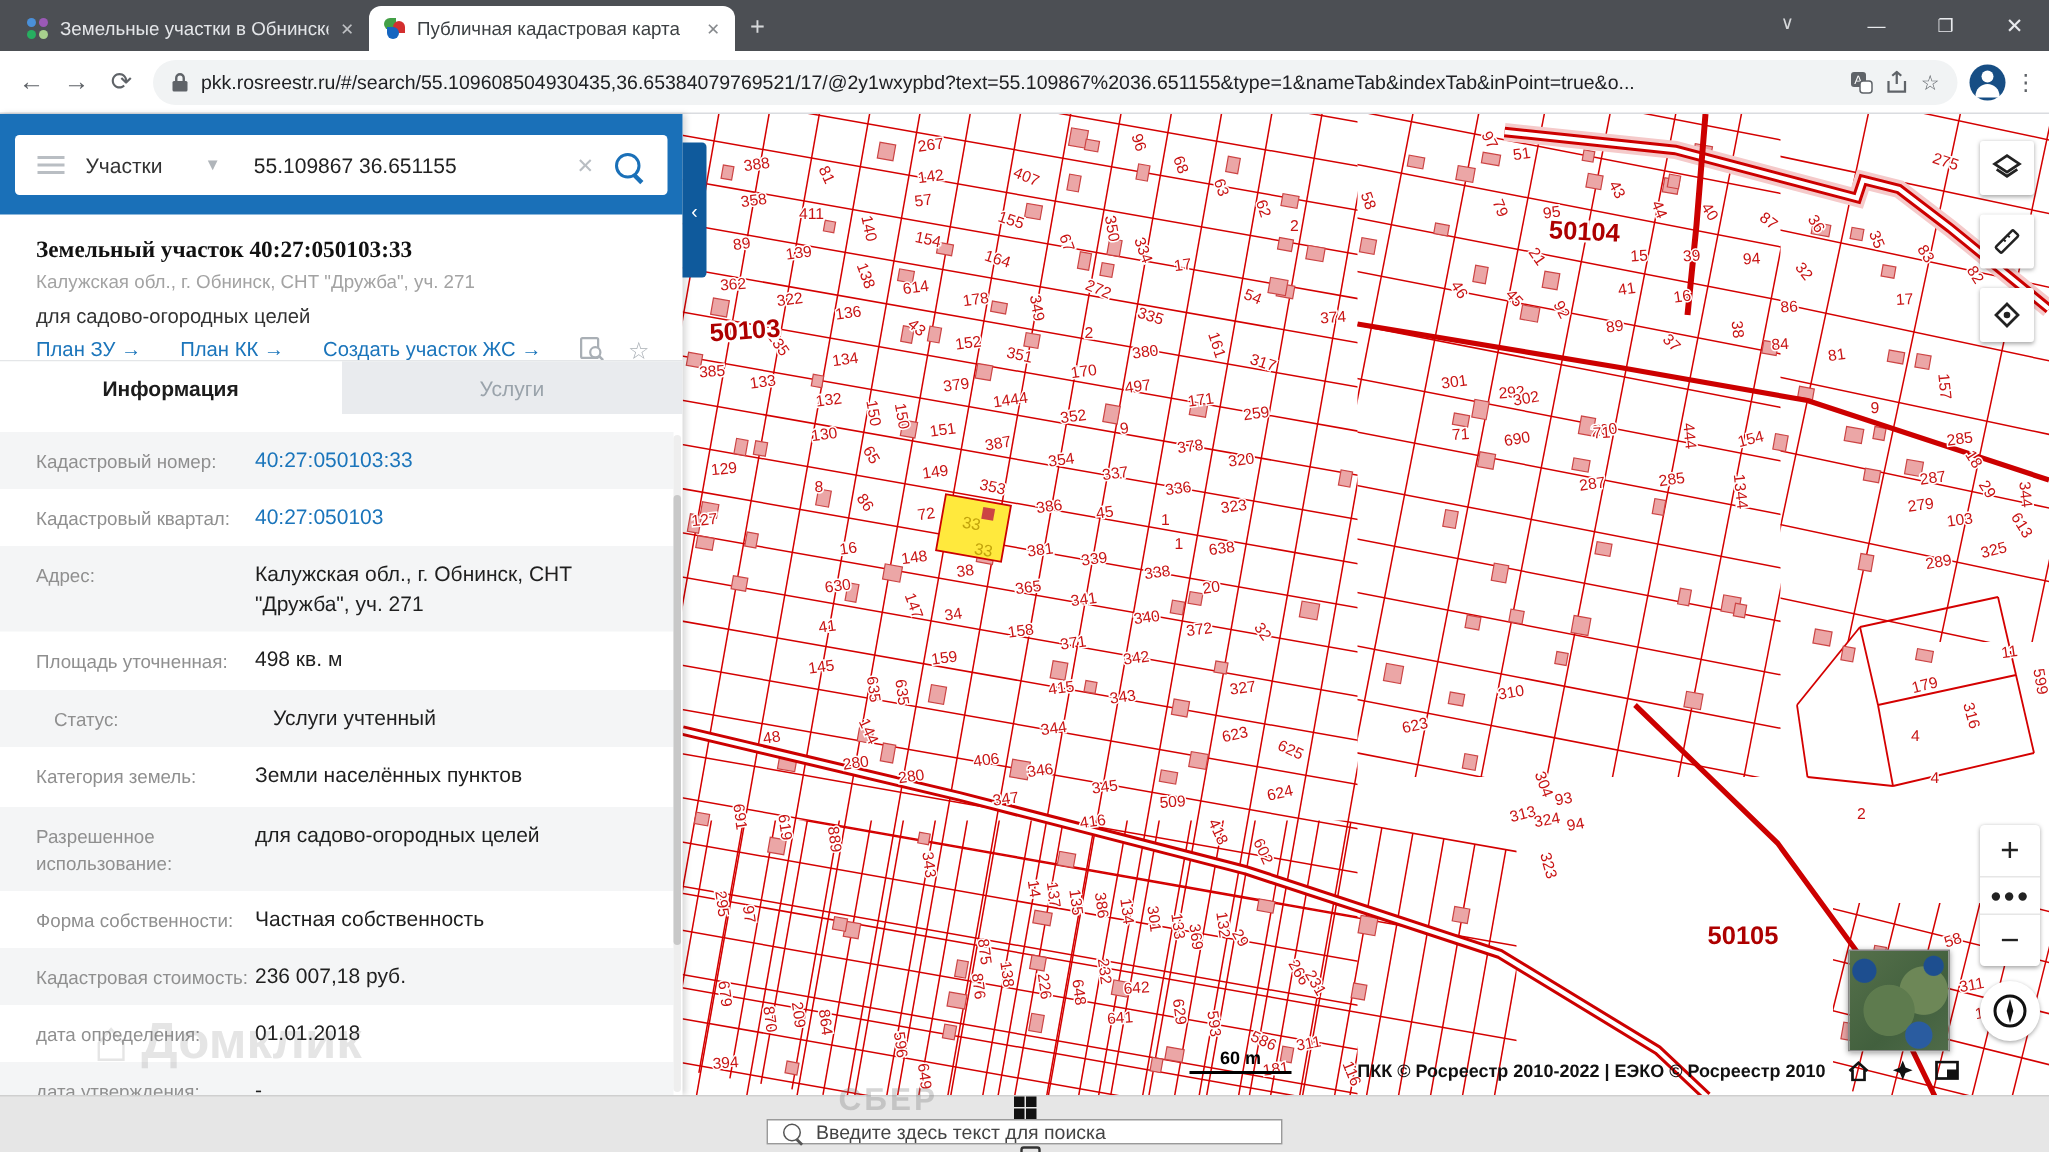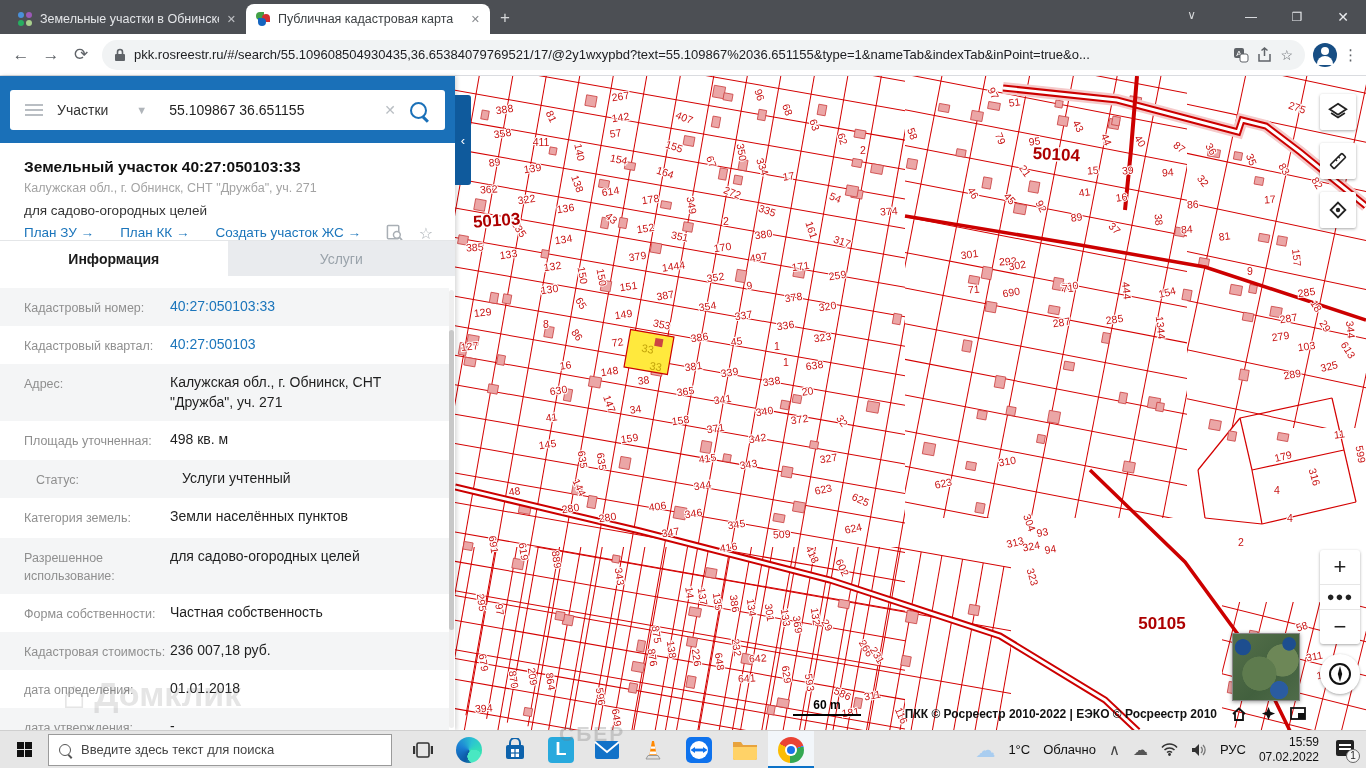--- a/index.html
+++ b/index.html
@@ -37,21 +37,21 @@
   #searchbox { position:absolute; left:10px; top:14px; width:435px; height:40px; background:#fff; border-radius:3px; display:flex; align-items:center; }
   .hamb { width:18px; margin-left:15px; }
   .hamb i { display:block; height:2px; background:#b9bec3; margin:3px 0; }
   #cat { font-size:14px; color:#333; margin-left:14px; }
   .chev { color:#b0b5ba; font-size:11px; margin-left:28px; }
   #query { font-size:14px; color:#222; margin-left:22px; flex:1; }
   .clear-x { color:#b9bec3; font-size:14px; margin-right:14px; }
   .mag { width:17px; height:17px; border:2.5px solid #1a70b8; border-radius:50%; position:relative; margin-right:18px; }
   .mag::after { content:""; position:absolute; width:2.5px; height:7px; background:#1a70b8; left:12px; top:12px; transform:rotate(-45deg); }
   #collapse { position:absolute; left:455px; top:19px; width:16px; height:90px; background:#0f5a9c; border-radius:0 3px 3px 0; color:#fff; font-size:13px; display:flex; align-items:center; justify-content:center; z-index:6; }
-  #ptitle { position:absolute; left:24px; top:82px; font-size:15.5px; font-weight:bold; color:#111; }
+  #ptitle { position:absolute; left:24px; top:82px; font-size:15.5px; font-weight:bold; color:#111;font-family:Liberation Serif, serif; }
   #psub { position:absolute; left:24px; top:105px; font-size:12.5px; color:#a3a3a3; }
   #ppurp { position:absolute; left:24px; top:127px; font-size:13.5px; color:#333; }
   #action-links { position:absolute; left:24px; top:149px; display:flex; gap:26px; }
   #action-links a { font-size:13.5px; color:#1b75bb; text-decoration:none; white-space:nowrap; }
   #hicons { position:absolute; right:22px; top:148px; display:flex; gap:16px; color:#a9afb5; font-size:16px; }
   #tabs2 { position:absolute; left:0; top:164px; width:455px; height:36px; display:flex; border-top:1px solid #e4e6e8; }
   .tabbtn { flex:1; display:flex; align-items:center; justify-content:center; font-size:14px; }
   .tabbtn.on { background:#fff; color:#1c1c1c; font-weight:bold; }
   .tabbtn.off { background:#e9ebee; color:#9aa3ab; }
   #info-rows { position:absolute; left:0; top:212px; width:449px; }
@@ -82,21 +82,21 @@
   #minimap { position:absolute; left:777px; top:557px; width:68px; height:68px; border:1px solid #888; box-shadow:0 1px 4px rgba(0,0,0,.4);
     background:
       radial-gradient(circle at 15% 20%, #1d4e8f 0 10%, transparent 11%),
       radial-gradient(circle at 85% 15%, #1d4e8f 0 8%, transparent 9%),
       radial-gradient(circle at 70% 85%, #2a5ca0 0 12%, transparent 13%),
       radial-gradient(circle at 40% 60%, #5e7b4e 0 30%, transparent 31%),
       radial-gradient(circle at 75% 40%, #6d8757 0 25%, transparent 26%),
       linear-gradient(135deg,#55704a,#42603e 60%,#4f6b49); }
 
   
-  #taskbar { position:absolute; left:0; top:730px; width:1366px; height:38px; background:#e6e6e6; border-top:1px solid #cfcfcf; display:flex; align-items:center; z-index:55; }
+  #taskbar { position:absolute; left:0; top:730px; width:1366px; height:38px; background:#e6e6e6; border-top:1px solid #cfcfcf; display:flex; align-items:center; z-index:55;flex-direction:column; }
   #startbtn { width:48px; height:38px; display:flex; align-items:center; justify-content:center; }
   .winflag { width:15px; height:15px; display:grid; grid-template-columns:7px 7px; grid-template-rows:7px 7px; gap:1px; }
   .winflag i { background:#111; }
   #tsearch { width:344px; height:32px; background:#fff; border:1px solid #9a9a9a; display:flex; align-items:center; gap:10px; padding:0 10px; }
   #tsearch .tsmag { width:12px; height:12px; border:1.8px solid #555; border-radius:50%; position:relative; flex:none; }
   #tsearch .tsmag::after { content:""; position:absolute; width:1.8px; height:5px; background:#555; left:9px; top:9px; transform:rotate(-45deg); }
   #tsearch span { font-size:13px; color:#444; white-space:nowrap; }
   .tbicon { width:46px; height:38px; display:flex; align-items:center; justify-content:center; }
   .tbicon.active { background:#f2f6fa; box-shadow:inset 0 -3px 0 #0b72c8; }
   #tray { margin-left:auto; display:flex; align-items:center; gap:13px; padding-right:10px; font-size:13px; color:#111; }

